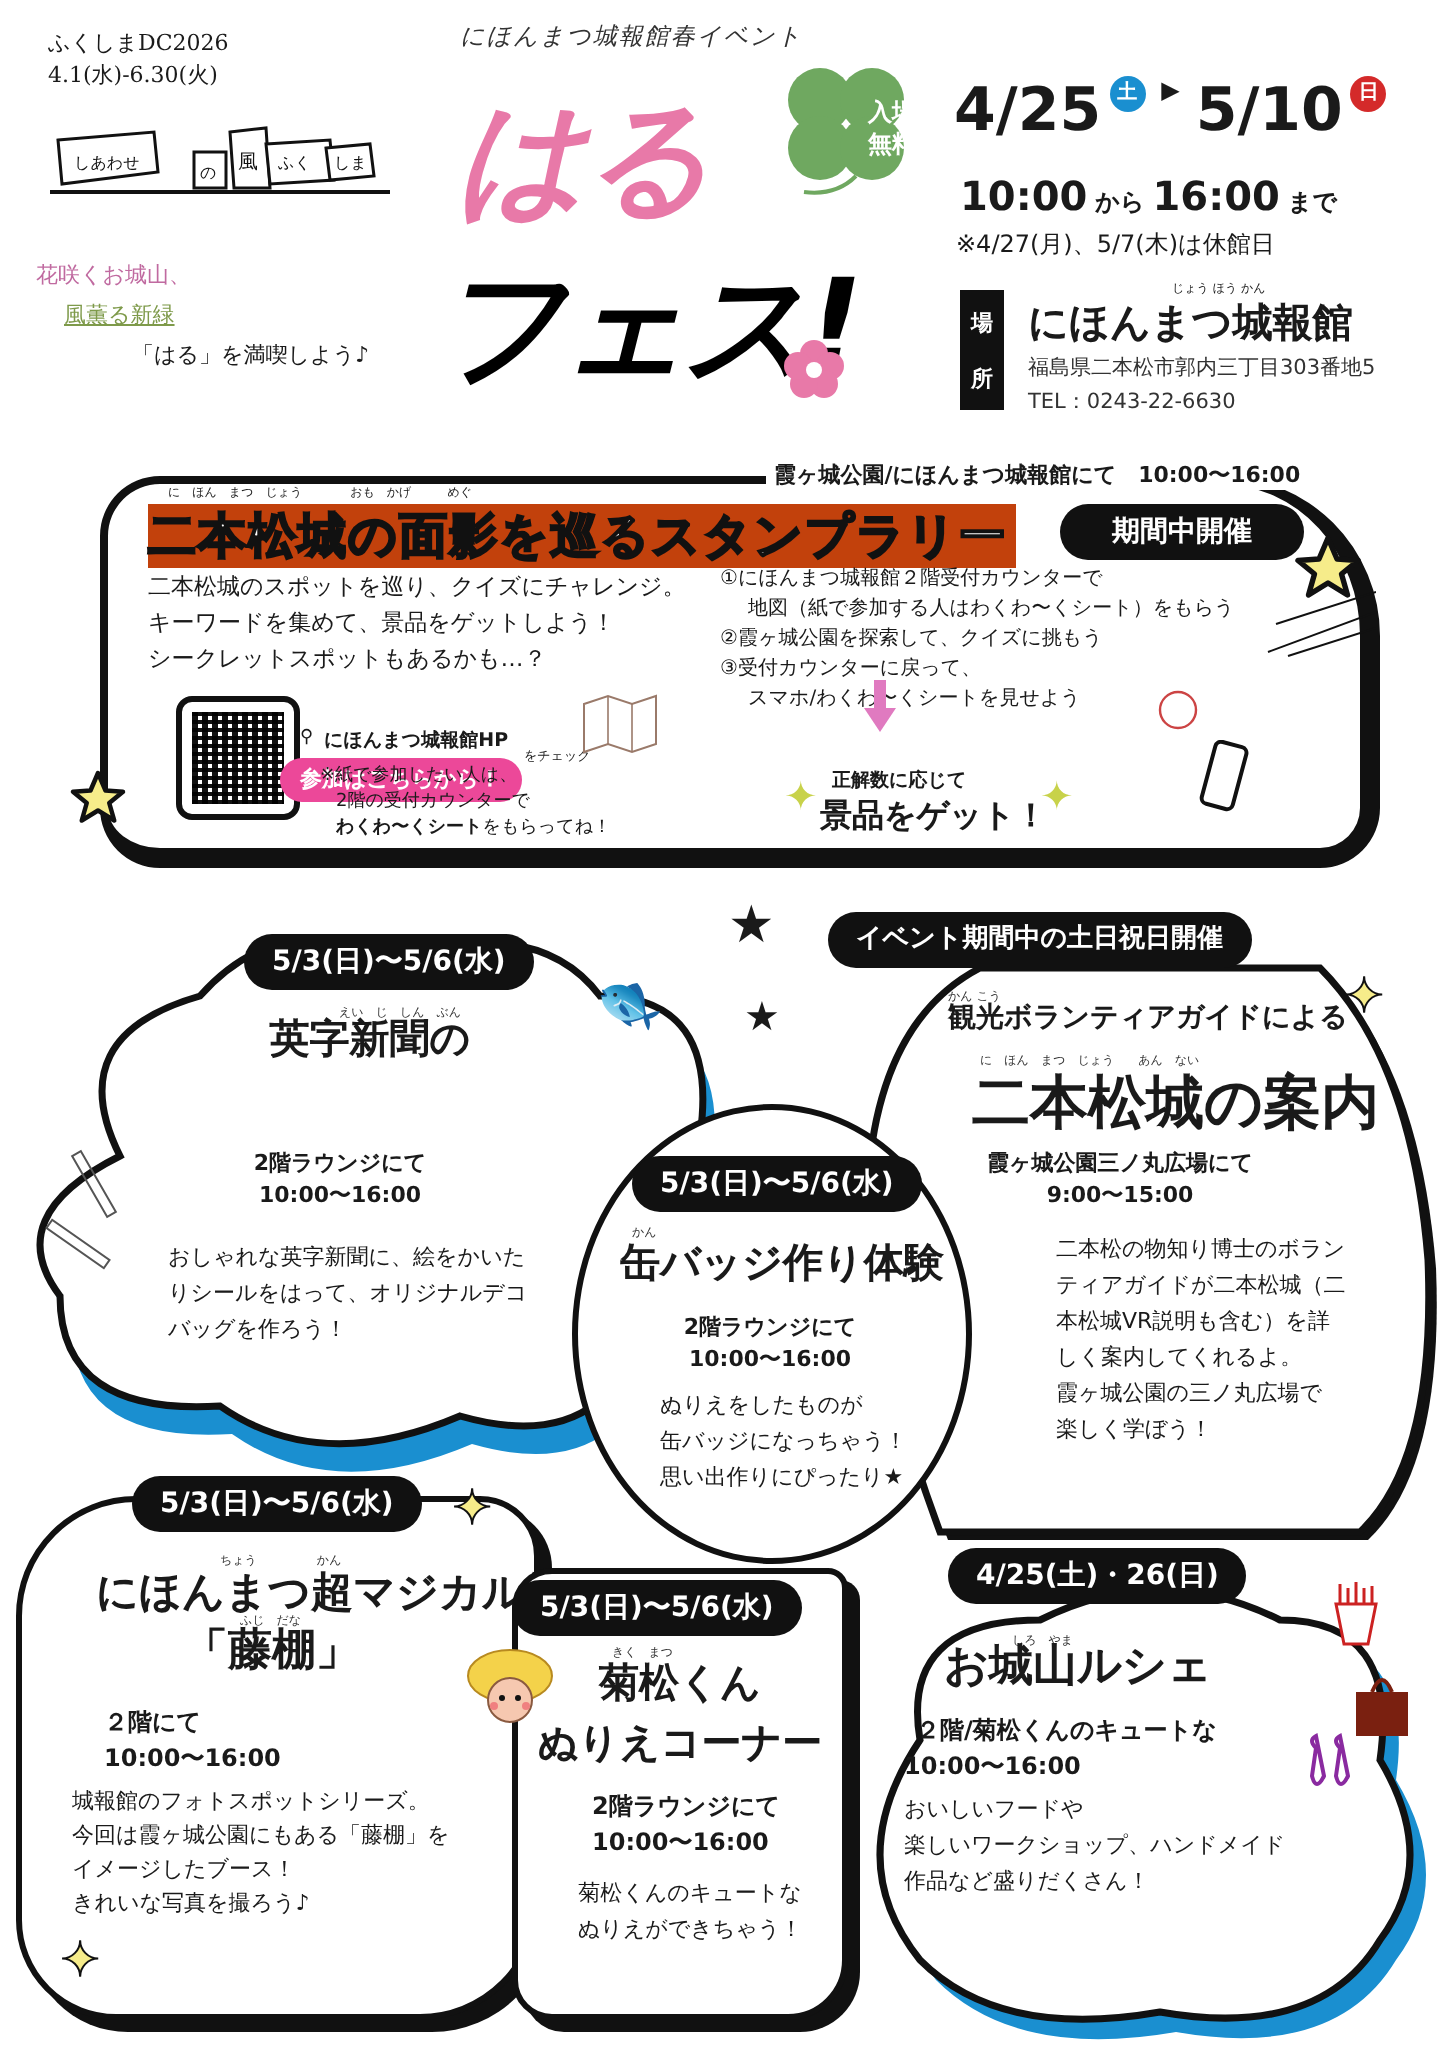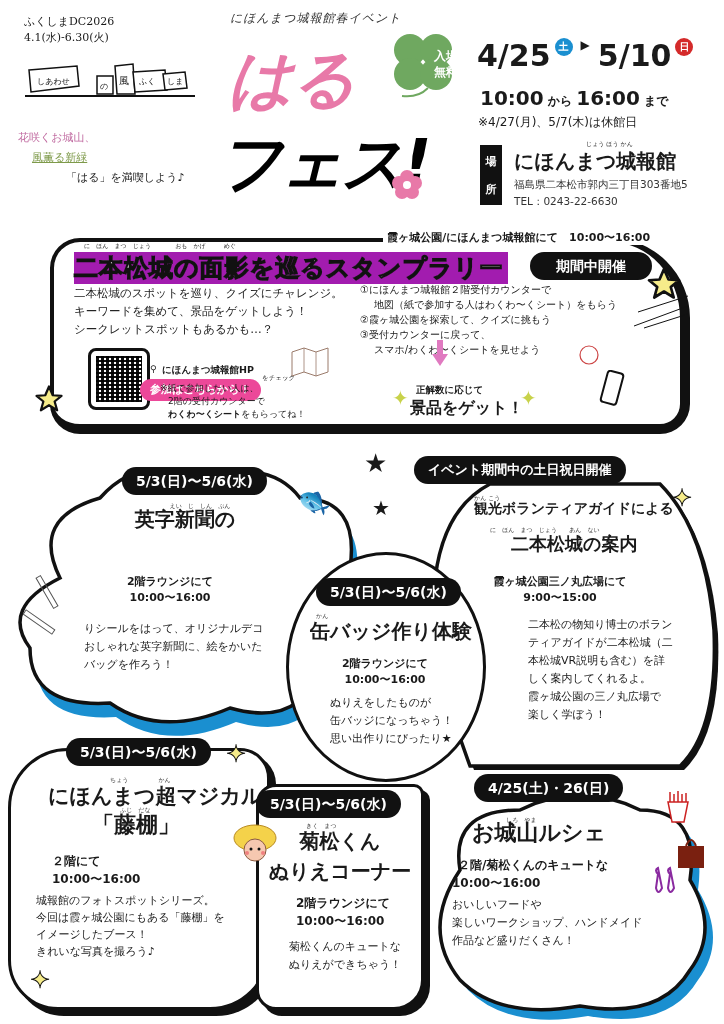--- a/index.html
+++ b/index.html
@@ -30,21 +30,21 @@
   .time-row { left: 480px; top: 86px; font-size: 20px; font-weight: bold; }
   .time-row .small { font-size: 12px; margin: 0 4px; }
   .closed { left: 478px; top: 114px; font-size: 12px; }
   .place-tab { left: 480px; top: 145px; width: 22px; height: 60px; background: #111; color: #fff; font-size: 11px; font-weight: bold; text-align: center; line-height: 28px; padding-top: 3px; }
   .venue { left: 514px; top: 148px; font-size: 20px; font-weight: bold; }
   .addr { left: 514px; top: 176px; font-size: 10.5px; line-height: 17px; color: #333; }
 
   
   .rally-frame { left: 50px; top: 238px; width: 640px; height: 196px; border: 4px solid #111; border-radius: 30px 80px 30px 30px; border-bottom-width: 10px; border-right-width: 10px; }
   .rally-loc { left: 368px; top: 230px; font-size: 11px; font-weight: bold; background: #fff; padding: 0 4px; margin-left: 15px; }
-  .rally-title { left: 74px; top: 252px; font-size: 24px; font-weight: bold; color: #fff; -webkit-text-stroke: 1.2px #111; letter-spacing: 1px; background: #a21caf; padding-right: 4px; }
+  .rally-title { left: 74px; top: 252px; font-size: 24px; font-weight: bold; color: #fff; -webkit-text-stroke: 1.2px #111; letter-spacing: 1px; background: #c2410c; padding-right: 4px; }
   .pill { background: #111; color: #fff; font-weight: bold; border-radius: 16px; text-align: center; }
   .rally-pill { left: 530px; top: 252px; width: 122px; height: 28px; font-size: 14px; line-height: 28px; }
   .rally-desc { left: 74px; top: 284px; font-size: 11.5px; line-height: 18px; }
   .steps { left: 360px; top: 282px; font-size: 10px; line-height: 15px; }
   .steps .ind { padding-left: 14px; }
   .qr-box { left: 88px; top: 348px; width: 62px; height: 62px; border: 3px solid #111; border-radius: 8px; background: #fff; padding: 5px; }
   .qr { width: 100%; height: 100%; background:
       repeating-linear-gradient(90deg, #111 0 3px, #fff 3px 5px),
       repeating-linear-gradient(0deg, #111 0 2px, #fff 2px 4px); background-blend-mode: multiply; }
   .join-pill { left: 140px; top: 338px; height: 22px; padding: 0 10px; background: #ec4899; color: #fff; font-size: 11px; font-weight: bold; line-height: 22px; border-radius: 11px; margin-top: 41px; }
@@ -214,41 +214,41 @@
 <div class="abs pill date-pill" style="left:122px;top:467px">5/3(日)〜5/6(水)</div>
 <div class="abs ruby" style="left:130px;top:502px;width:140px;white-space:pre;">えい　じ　しん　ぶん</div>
 <div class="abs ev-title" style="left:40px;top:504px;width:290px">
   <div>英字新聞の</div>
 </div>
 <div class="abs ev-sub" style="left:90px;top:574px;width:160px">
   <div>2階ラウンジにて</div>
   <div>10:00〜16:00</div>
 </div>
 <div class="abs ev-body" style="left:84px;top:620px">
+  <div>おしゃれな英字新聞に、絵をかいた</div>
   <div>りシールをはって、オリジナルデコ</div>
-  <div>おしゃれな英字新聞に、絵をかいた</div>
   <div>バッグを作ろう！</div>
 </div>
 <div class="abs" style="left:298px;top:484px;font-size:28px;transform:rotate(30deg)">🐟</div>
 <div class="abs" style="left:44px;top:574px;width:6px;height:36px;border:1px solid #555;transform:rotate(-30deg)"></div>
 <div class="abs" style="left:36px;top:604px;width:6px;height:36px;border:1px solid #555;transform:rotate(-55deg)"></div>
 
 <div class="abs" style="left:364px;top:448px;font-size:26px">★</div>
 <div class="abs" style="left:372px;top:496px;font-size:20px">★</div>
 
 <svg class="abs" style="left:430px;top:470px;width:290px;height:300px" viewBox="0 0 290 300">
   <path d="M60 14 L230 14 Q276 60 284 160 Q288 260 250 296 L40 296 Q4 200 4 120 Q10 40 60 14 Z" fill="#111" transform="translate(4,4)"></path>
   <path d="M60 14 L230 14 Q276 60 284 160 Q288 260 250 296 L40 296 Q4 200 4 120 Q10 40 60 14 Z" fill="#fff" stroke="#111" stroke-width="3.5"></path>
 </svg>
 <div class="abs pill date-pill" style="left:414px;top:456px;height:28px;font-size:13px">イベント期間中の土日祝日開催</div>
 <div class="abs" style="left:672px;top:484px;font-size:24px;color:#f6ec8a;-webkit-text-stroke:1px #111">✦</div>
 <div class="abs ruby" style="left:474px;top:494px">かん こう</div>
 <div class="abs bold" style="left:474px;top:500px;font-size:14px">観光ボランティアガイドによる</div>
 <div class="abs ruby" style="left:490px;top:526px;white-space:pre">に　ほん　まつ　じょう　　あん　ない</div>
-<div class="abs bold" style="left:511px;top:532px;font-size:18px">二本松城の案内</div>
+<div class="abs bold" style="left:486px;top:532px;font-size:29px">二本松城の案内</div>
 <div class="abs ev-sub" style="left:480px;top:574px;width:160px">
   <div>霞ヶ城公園三ノ丸広場にて</div>
   <div>9:00〜15:00</div>
 </div>
 <div class="abs ev-body" style="left:528px;top:616px">
   <div>二本松の物知り博士のボラン</div>
   <div>ティアガイドが二本松城（二</div>
   <div>本松城VR説明も含む）を詳</div>
   <div>しく案内してくれるよ。</div>
   <div>霞ヶ城公園の三ノ丸広場で</div>

